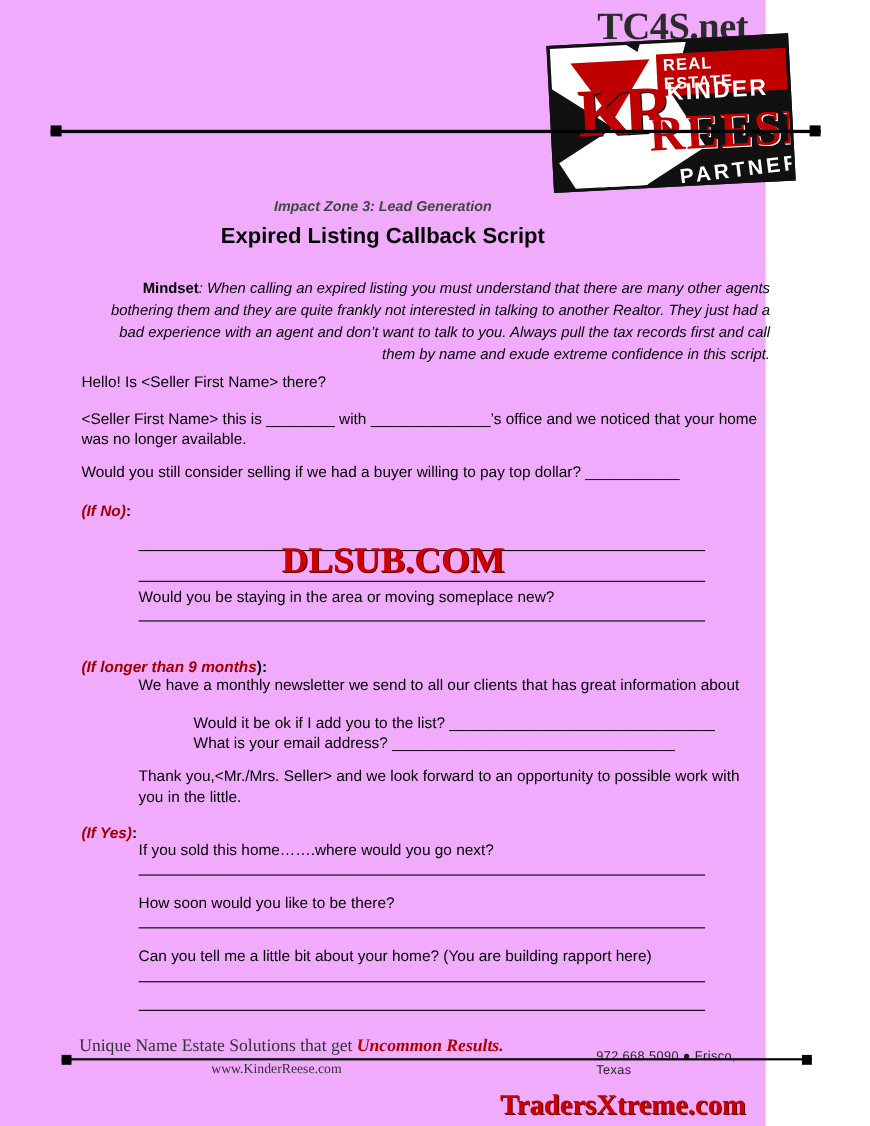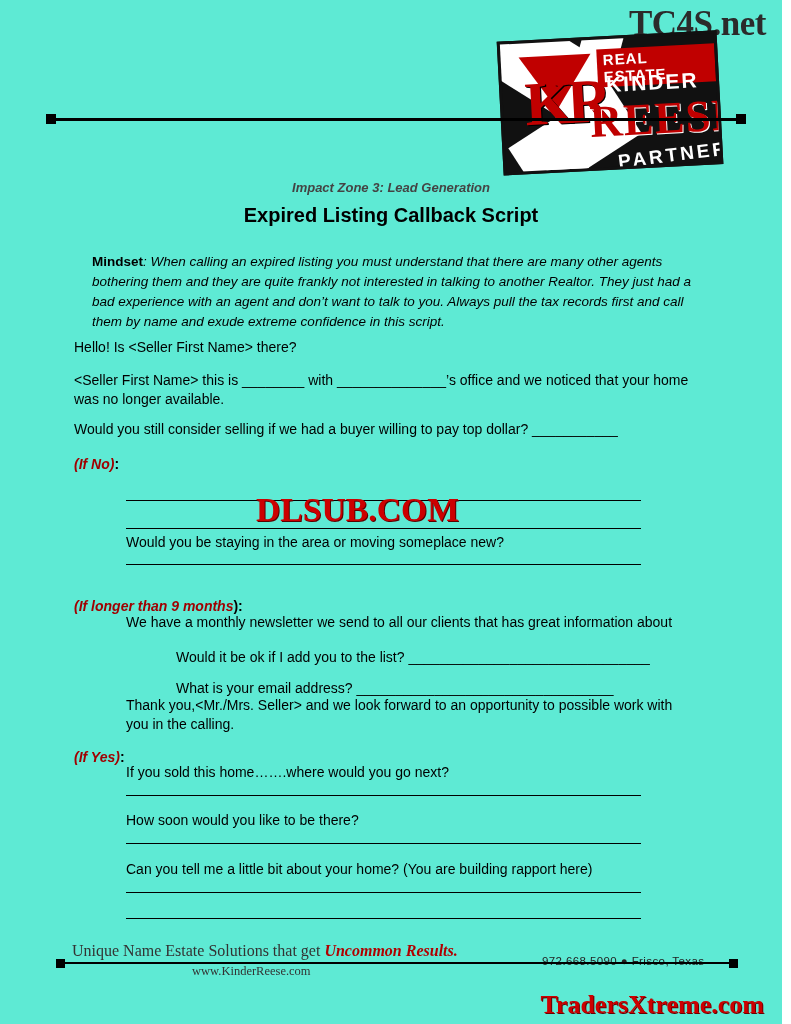--- a/index.html
+++ b/index.html
@@ -12,23 +12,23 @@
     height: 1024px;
     position: relative;
     font-family: "Liberation Sans", sans-serif;
     color: #000000;
     overflow: hidden;
   }
 
   .page {
     position: absolute;
     left: 0; top: 0;
-    width: 782px;
+    width: 696px;
     height: 1024px;
-    background: #5eead4;
+    background: #f0abfc;
   }
 
   
   .watermark-top {
     position: absolute;
     right: 16px;
     top: 4px;
     font-size: 35px;
     font-weight: bold;
     color: #2b2b2b;
@@ -162,21 +162,21 @@
     font-weight: bold;
     color: #000;
   }
 
   
   .mindset {
     position: absolute;
     left: 92px;
     top: 252px;
     width: 608px;
-    text-align: left;
+    text-align: right;
     font-size: 13.5px;
     line-height: 20px;
     font-style: italic;
   }
   .mindset b { font-style: normal; }
 
   
   .body-text {
     position: absolute;
     left: 74px;
@@ -322,24 +322,24 @@
   <div class="body-text indent1" style="top:533px;">Would you be staying in the area or moving someplace new?</div>
   <div class="fill-line" style="left:126px; top:564px; width:515px;"></div>
 
   <div class="watermark-mid">DLSUB.COM</div>
 
   <div class="body-text" style="top:597px;">
     <span class="redlabel">(If longer than 9 months</span><span class="blackafter">):</span>
   </div>
   <div class="body-text indent1" style="top:613px;"> We have a monthly newsletter we send to all our clients that has great information about</div>
   <div class="body-text indent2" style="top:648px;">Would it be ok if I add you to the list? _______________________________</div>
-  <div class="body-text indent2" style="top:666px;margin-top:13px;">What is your email address? _________________________________</div>
+  <div class="body-text indent2" style="top:666px;">What is your email address? _________________________________</div>
 
   <div class="body-text indent1" style="top:696px;">Thank you,&lt;Mr./Mrs. Seller&gt; and we look forward to an opportunity to possible work with</div>
-  <div class="body-text indent1" style="top:715px;">you in the calling.</div>
+  <div class="body-text indent1" style="top:715px;">you in the little.</div>
 
   <div class="body-text" style="top:748px;">
     <span class="redlabel">(If Yes)</span><span class="blackafter">:</span>
   </div>
 
   <div class="body-text indent1" style="top:763px;"> If you sold this home…….where would you go next?</div>
   <div class="fill-line" style="left:126px; top:795px; width:515px;"></div>
 
   <div class="body-text indent1" style="top:811px;">How soon would you like to be there?</div>
   <div class="fill-line" style="left:126px; top:843px; width:515px;"></div>

